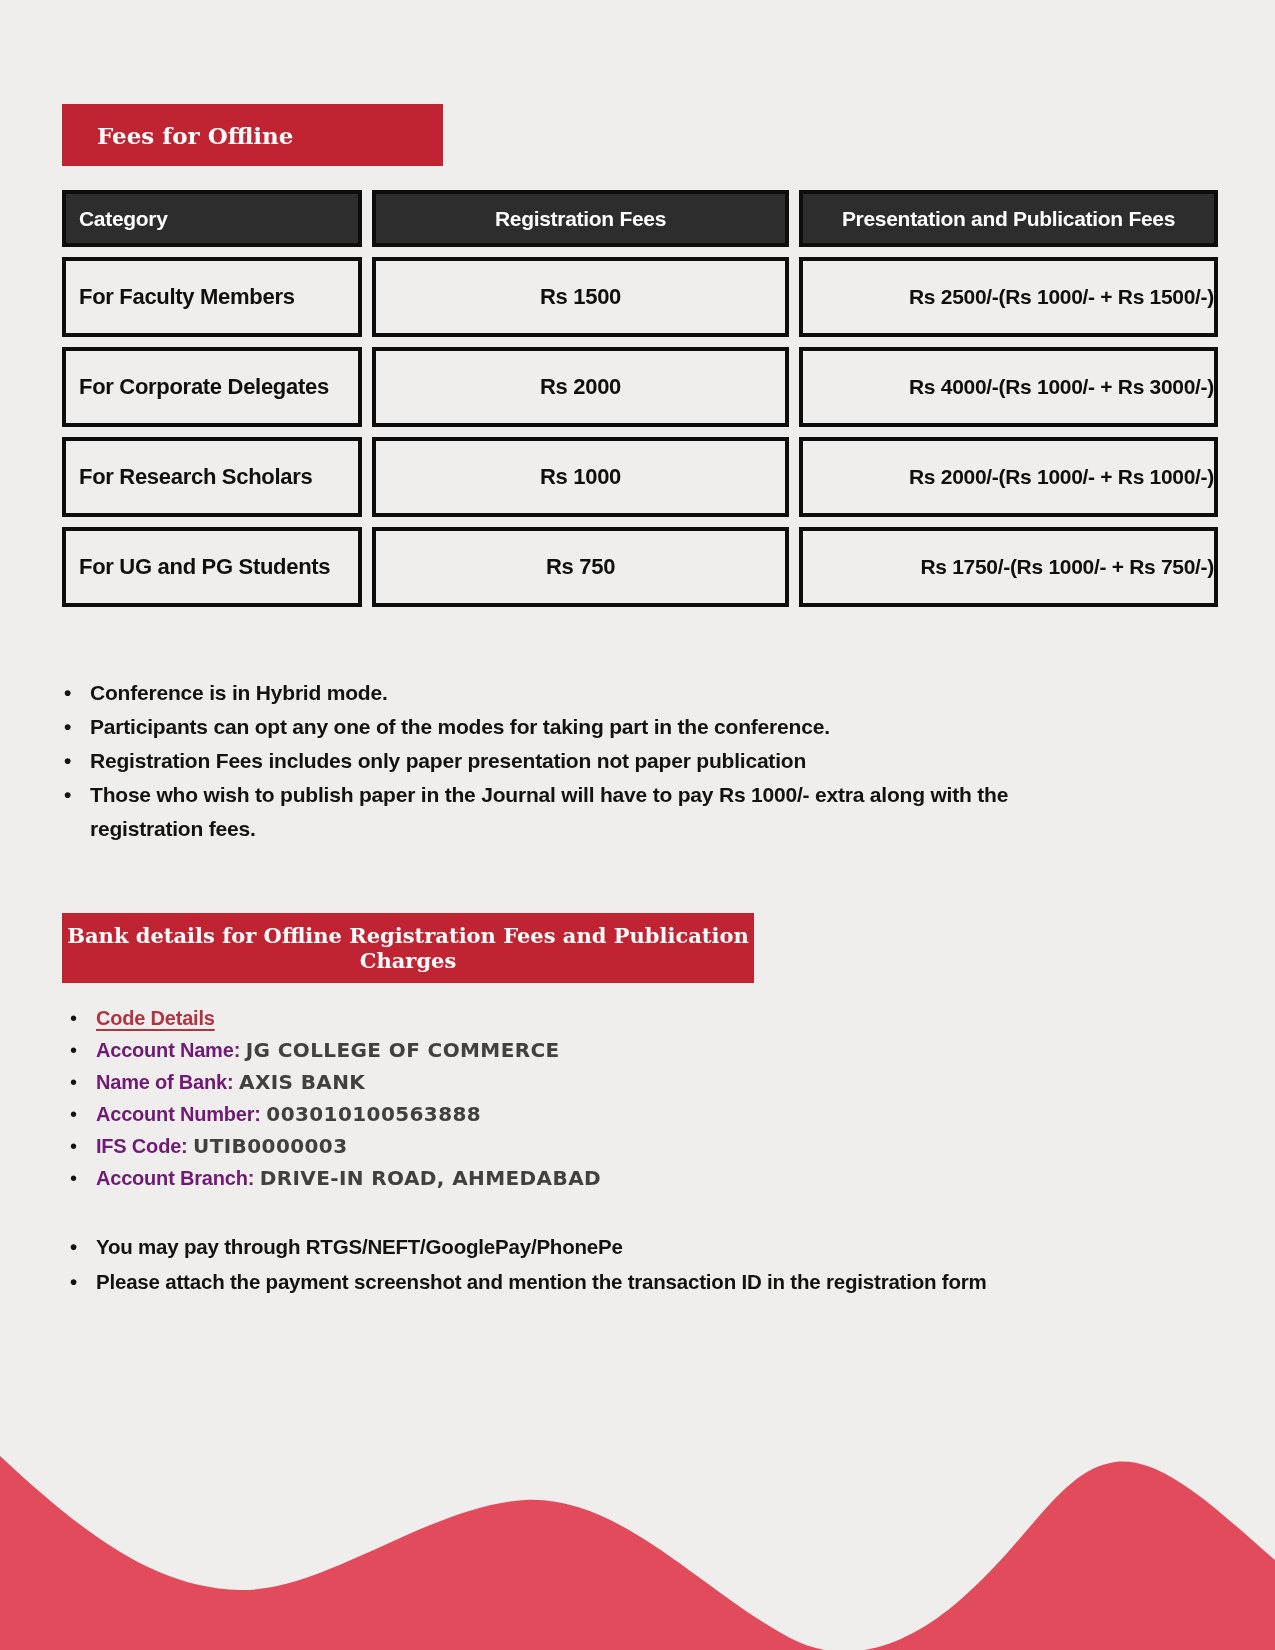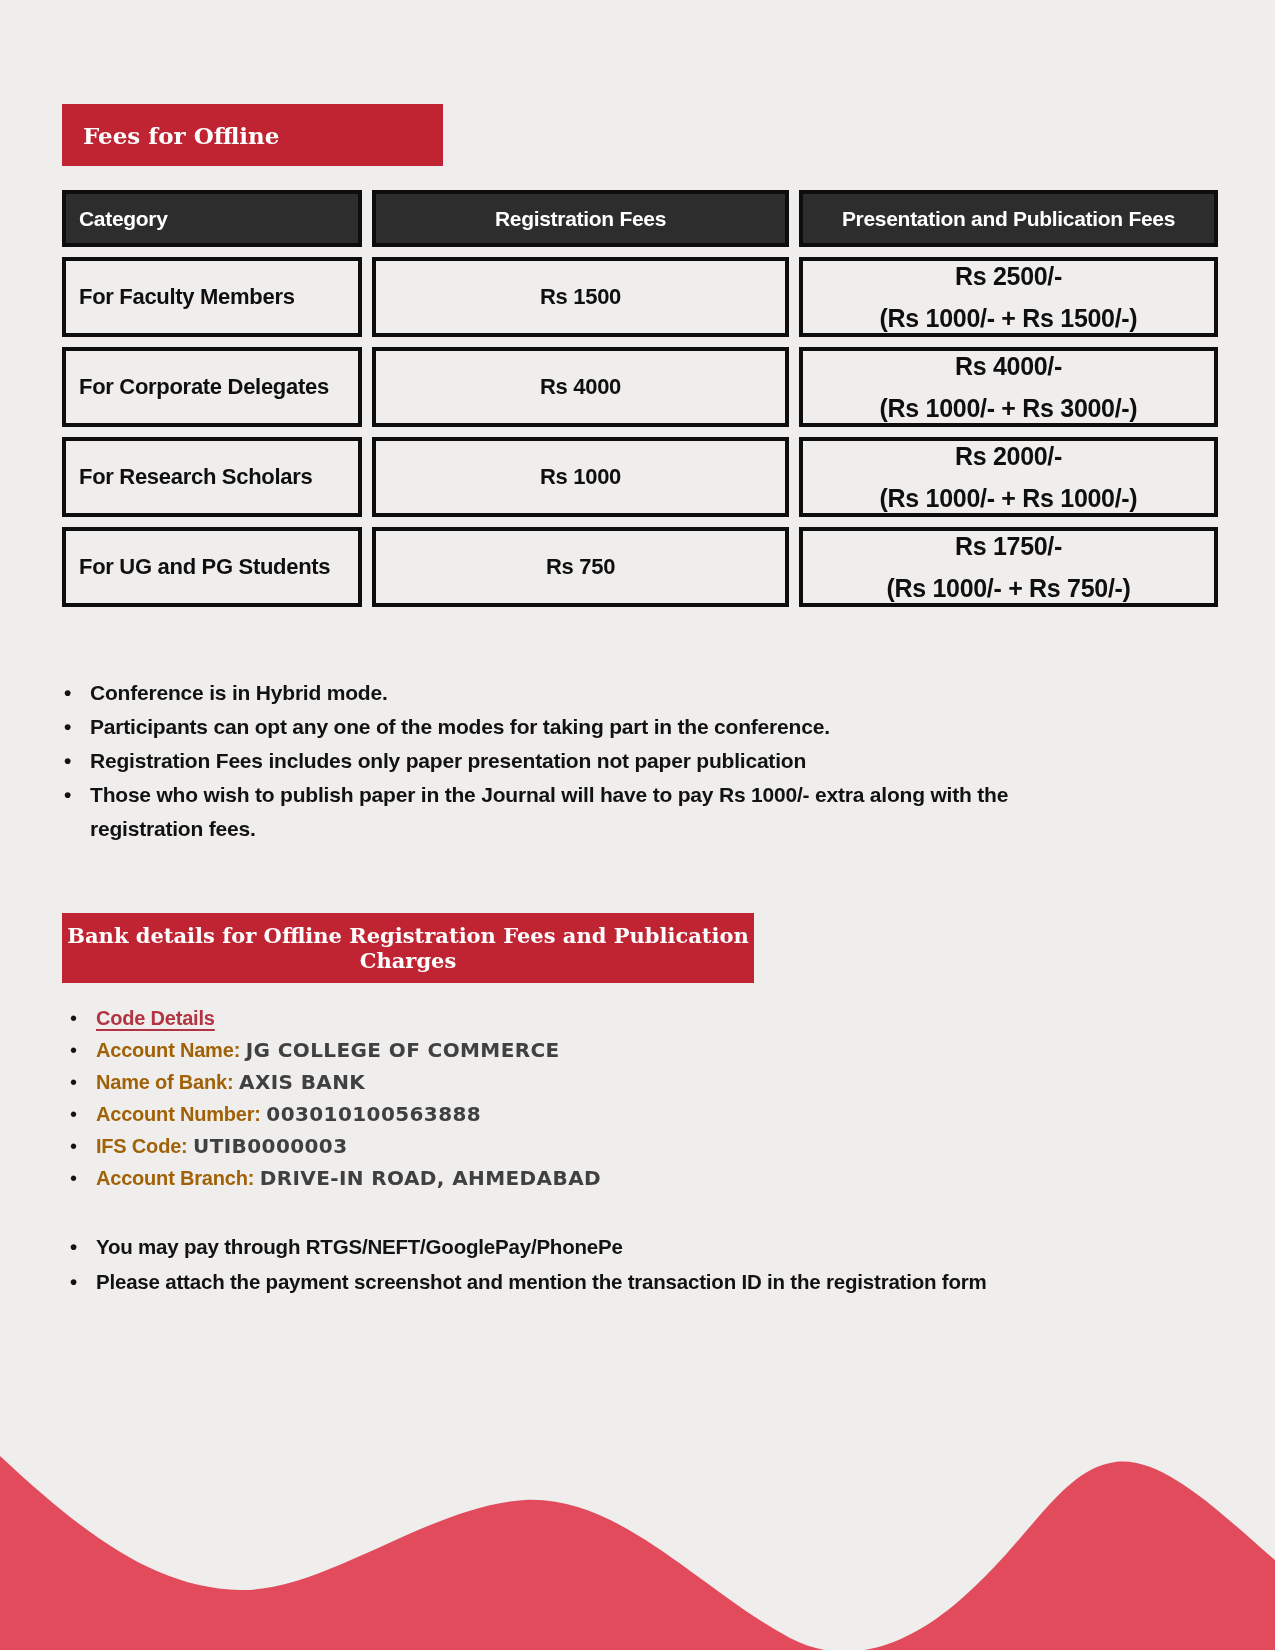--- a/index.html
+++ b/index.html
@@ -17,21 +17,21 @@
   .badge {
     position:absolute;
     background:#c02433;
     color:#ffffff;
     font-family:"DejaVu Serif", serif;
     font-weight:bold;
     display:flex; align-items:center;
   }
   .badge--fees {
     left:62px; top:104px; width:381px; height:62px;
-    font-size:23px; padding-left:21px;
+    font-size:23px; padding-left:35px;
     justify-content:flex-start;
   }
   .badge--bank {
     left:62px; top:913px; width:692px; height:70px;
     font-size:21px;
     justify-content:center; text-align:center;
   }
 
   
   .fees-table {
@@ -49,21 +49,21 @@
     background:#2e2d2d; color:#ffffff;
     height:57px; font-weight:bold; font-size:21px;
     border-color:#0d0d0d;
   }
   .cell--body {
     background:#efeeec; color:#0f0f0f;
     height:80px; font-weight:bold; font-size:22px;
   }
   .cell--left   { justify-content:flex-start; padding-left:13px; }
   .cell--center { justify-content:center; text-align:center; }
-  .cell--stack  { flex-direction:column; justify-content:space-between; font-size:25px; line-height:30px; }
+  .cell--stack  { flex-direction:row; justify-content:flex-end; font-size:21px; line-height:30px; }
 
   
   ul { list-style:none; }
   .blist li {
     position:relative;
     padding-left:34px;
   }
   .blist li::before {
     content:"•";
     position:absolute; left:8px; top:0;
@@ -73,21 +73,21 @@
     position:absolute; left:56px; top:676px; width:1105px;
     font-weight:bold; font-size:21px; line-height:34px;
     letter-spacing:-0.2px; color:#121212;
   }
   .notes li { max-width:1070px; }
 
   .bank-list {
     position:absolute; left:62px; top:1002px; width:1105px;
     font-size:20px; line-height:32px;
   }
-  .bank-list .label { font-weight:bold; letter-spacing:-0.2px; color:#a16207; }
+  .bank-list .label { font-weight:bold; letter-spacing:-0.2px; color:#701a75; }
   .bank-list .value {
     font-family:"DejaVu Sans", sans-serif;
     font-weight:bold; color:#404040; letter-spacing:0.4px;
   }
   .bank-link {
     color:#b23442; font-weight:bold;
     text-decoration:underline;
     text-underline-offset:4px;
     letter-spacing:-0.2px;
     cursor:pointer;
@@ -132,21 +132,21 @@
     </div>
   <div class="cell cell--body cell--center cell--stack">
     <span>Rs 2500/-</span>
     <span>(Rs 1000/- + Rs 1500/-)</span>
   </div>
 
   <div class="cell cell--body cell--left">
       <span>For Corporate Delegates</span>
     </div>
   <div class="cell cell--body cell--center">
-      <span>Rs 4000</span>
+      <span>Rs 2000</span>
     </div>
   <div class="cell cell--body cell--center cell--stack">
     <span>Rs 4000/-</span>
     <span>(Rs 1000/- + Rs 3000/-)</span>
   </div>
 
   <div class="cell cell--body cell--left">
       <span>For Research Scholars</span>
     </div>
   <div class="cell cell--body cell--center">

